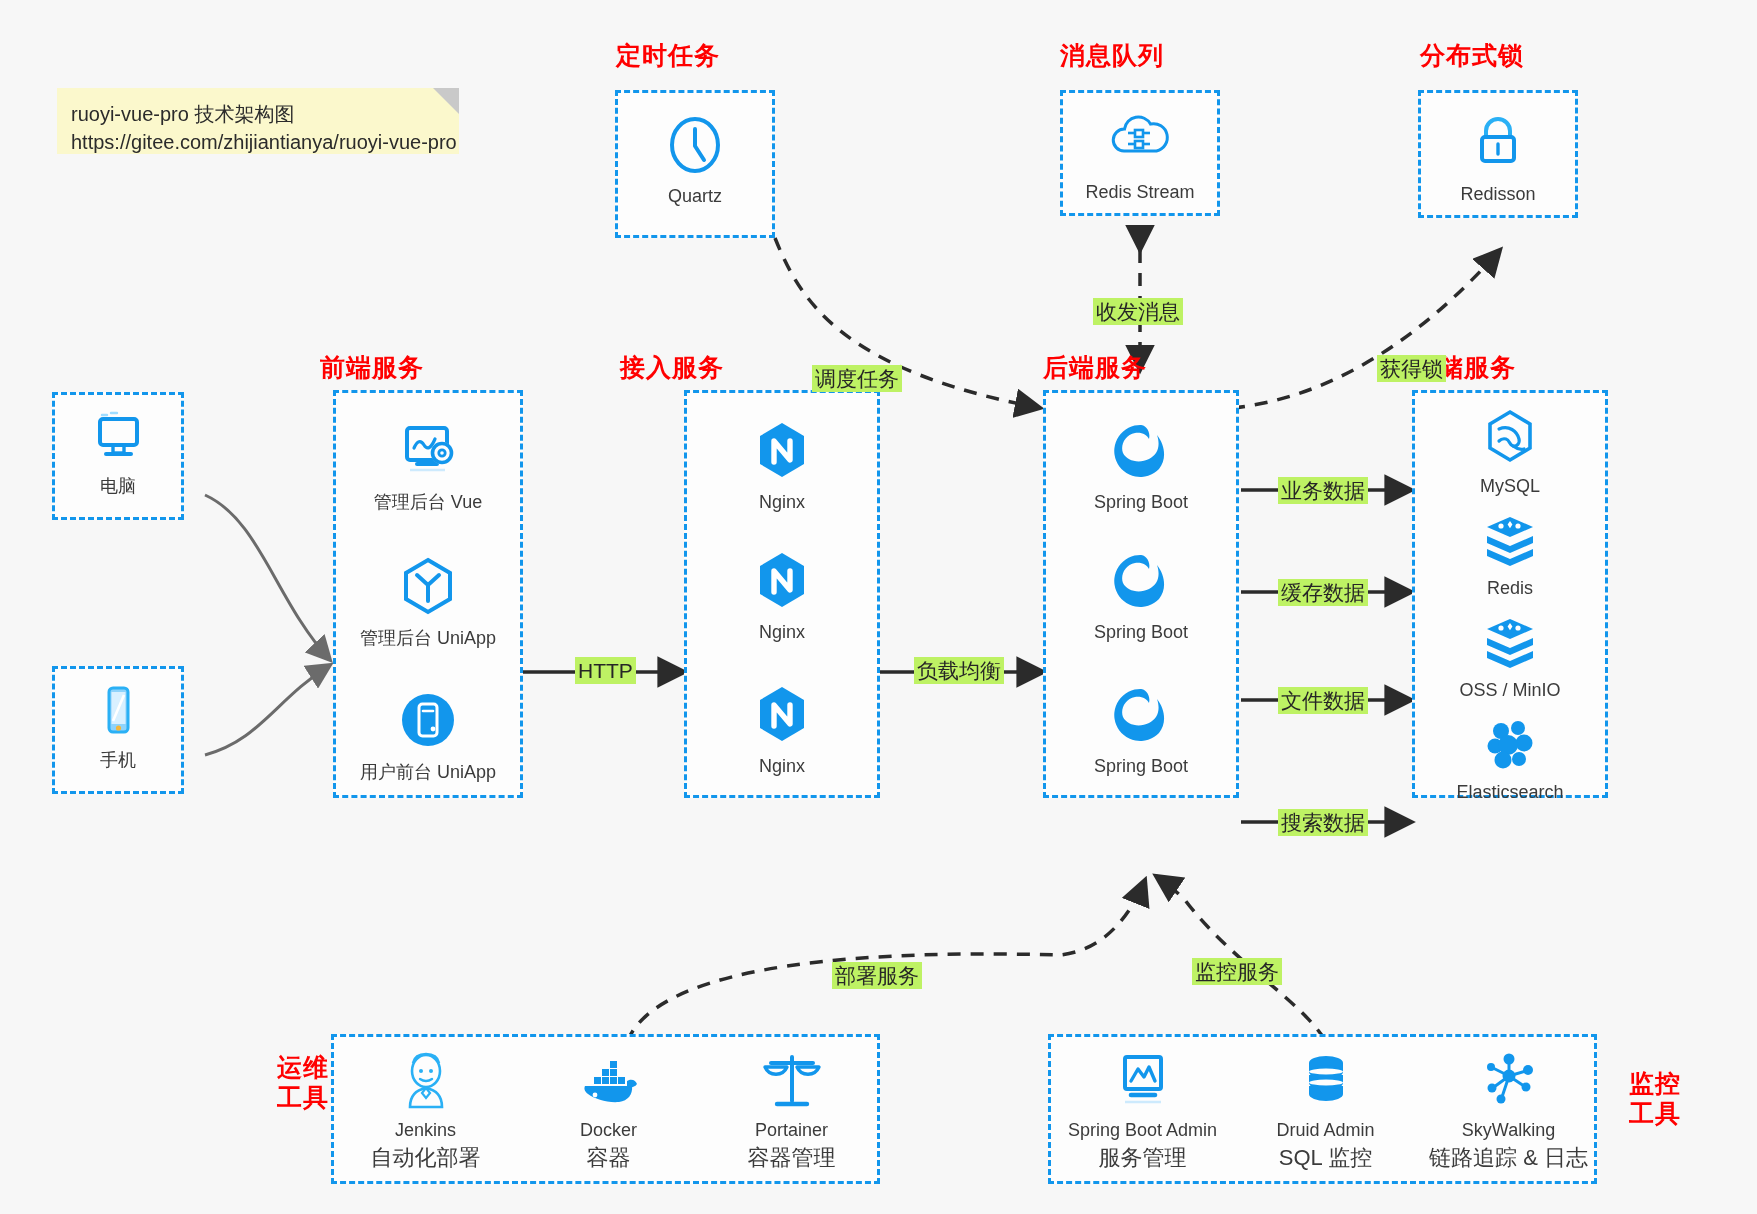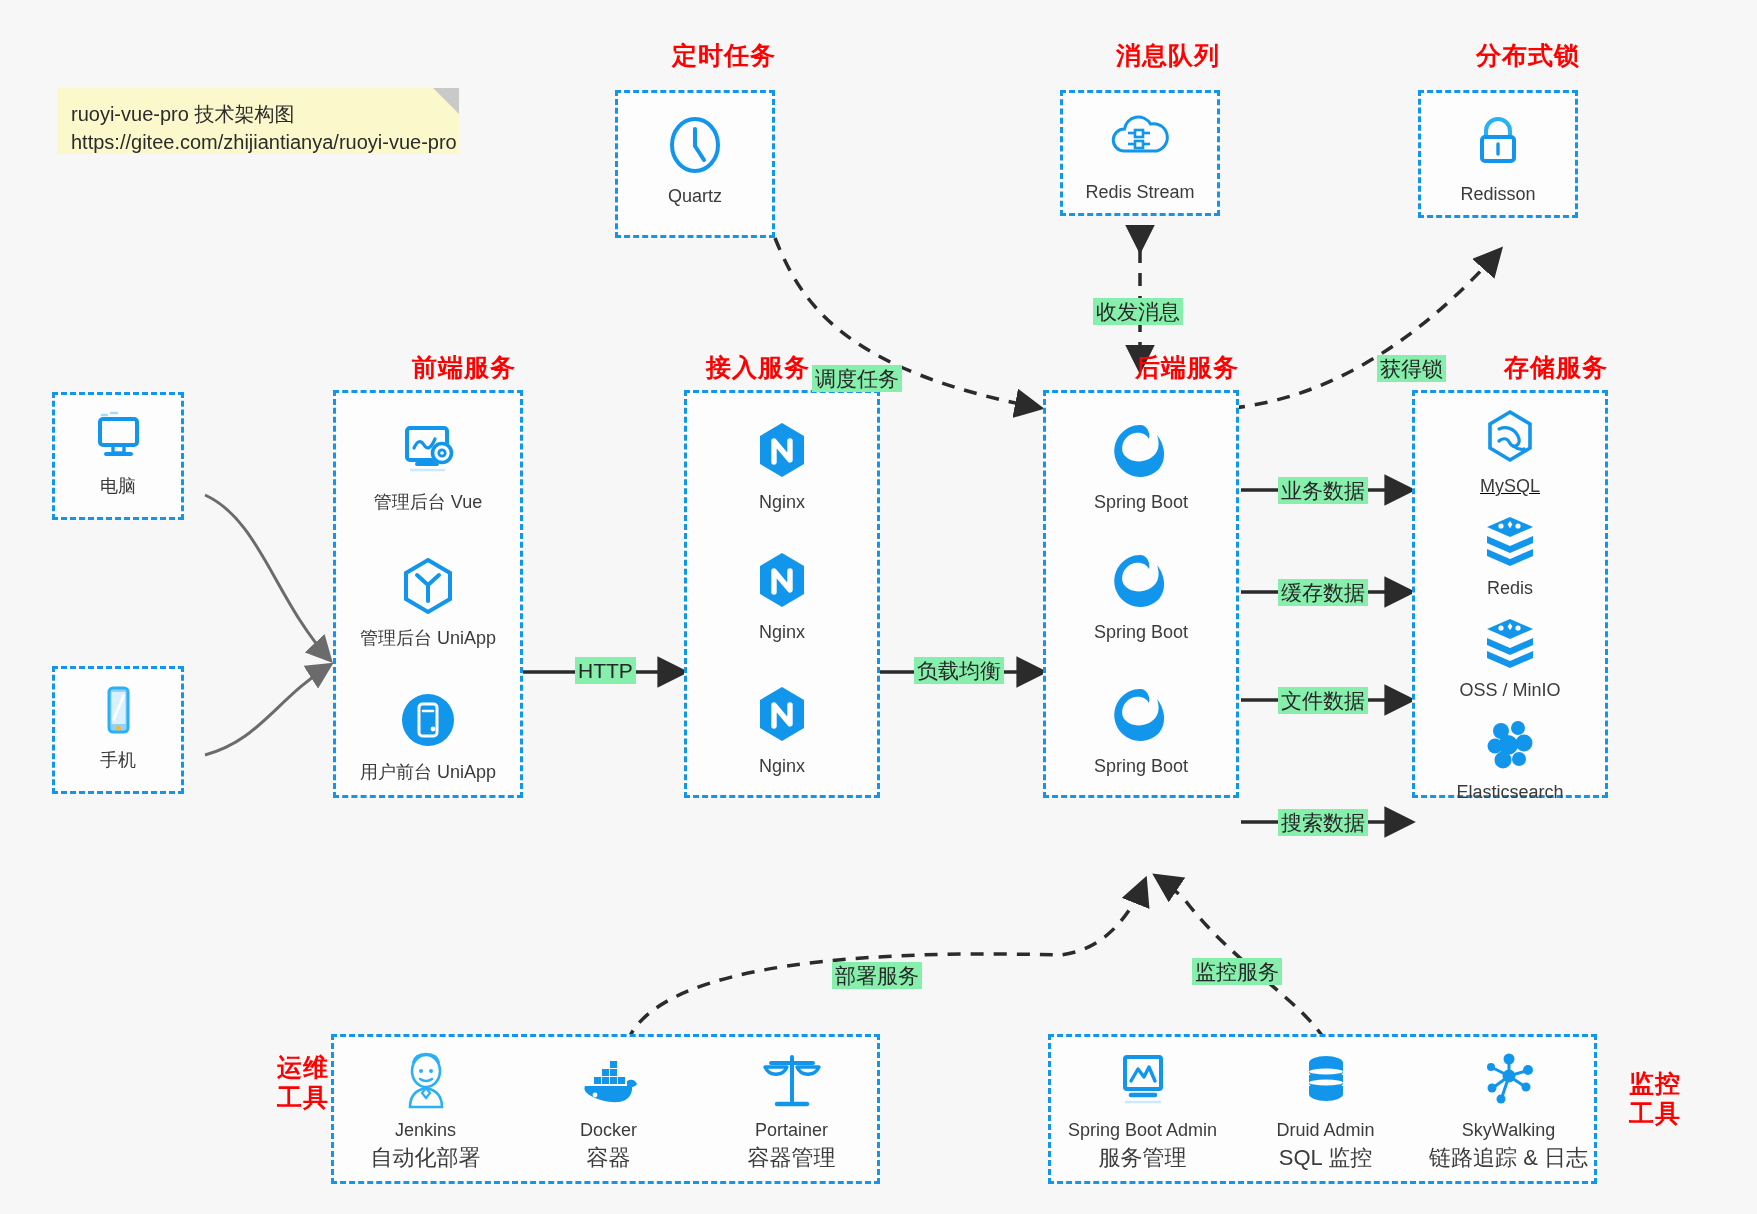--- a/index.html
+++ b/index.html
@@ -20,21 +20,21 @@
     box-sizing:border-box;
   }
 
   
   .cap{
     position:absolute;
     color:#ff0000;
     font-weight:bold;
     font-size:25px;
     letter-spacing:1px;
-    text-align:right;
+    text-align:left;
     white-space:nowrap;
     line-height:30px;
   }
   .cap.vert{ text-align:center; }
 
   
   .node{
     position:absolute;
     width:100%;
     left:0;
@@ -75,21 +75,21 @@
   #note .fold{
     position:absolute;right:0;top:0;
     width:0;height:0;
     border-left:26px solid transparent;
     border-top:26px solid #c9c9c9;
   }
 
   
   .elbl{
     position:absolute;
-    background:#86efac;
+    background:#bef264;
     color:#262626;
     font-size:21px;
     line-height:25px;
     padding:1px 3px;
     white-space:nowrap;
   }
 
   svg.layer{position:absolute;left:0;top:0;width:1757px;height:1214px;pointer-events:none;}
 </style>
 </head>
@@ -326,21 +326,21 @@
         <svg width="64" height="64" viewBox="0 0 64 64">
           <path d="M32 6 a26 26 0 1 0 18 44 c8 -10 6 -24 -2 -34 c4 12 0 20 -8 24 c-10 5 -22 2 -26 -6 c-3 -8 2 -18 12 -20 c7 -1 12 2 14 6 c2 -8 -4 -14 -8 -14 z" fill="#1296ec"></path>
         </svg>
       </span>
       <span class="lbl">Spring Boot</span>
     </div>
   </div>
 
   <div class="cap" style="left:1412px;top:352px;width:196px;">存储服务</div>
   <div class="dbox" style="left:1412px;top:390px;width:196px;height:408px;">
-    <div class="node" style="top:16px;text-decoration:underline;">
+    <div class="node" style="top:16px;">
       <span class="ic" style="height:58px">
         <svg width="62" height="58" viewBox="0 0 62 58">
           <path d="M31 3 L51 15 L51 39 L31 51 L11 39 L11 15 Z" fill="none" stroke="#1296ec" stroke-width="3.6"></path>
           <path d="M20 20 c10 -4 18 2 20 10 c1 4 -2 8 -6 7 c-4 -1 -3 -6 -7 -7 c-4 -1 -7 2 -7 2" fill="none" stroke="#1296ec" stroke-width="3.2" stroke-linecap="round"></path>
           <path d="M34 37 c4 3 7 4 11 3" fill="none" stroke="#1296ec" stroke-width="3.2" stroke-linecap="round"></path>
         </svg>
       </span>
       <span class="lbl">MySQL</span>
     </div>
     <div class="node" style="top:118px;">

